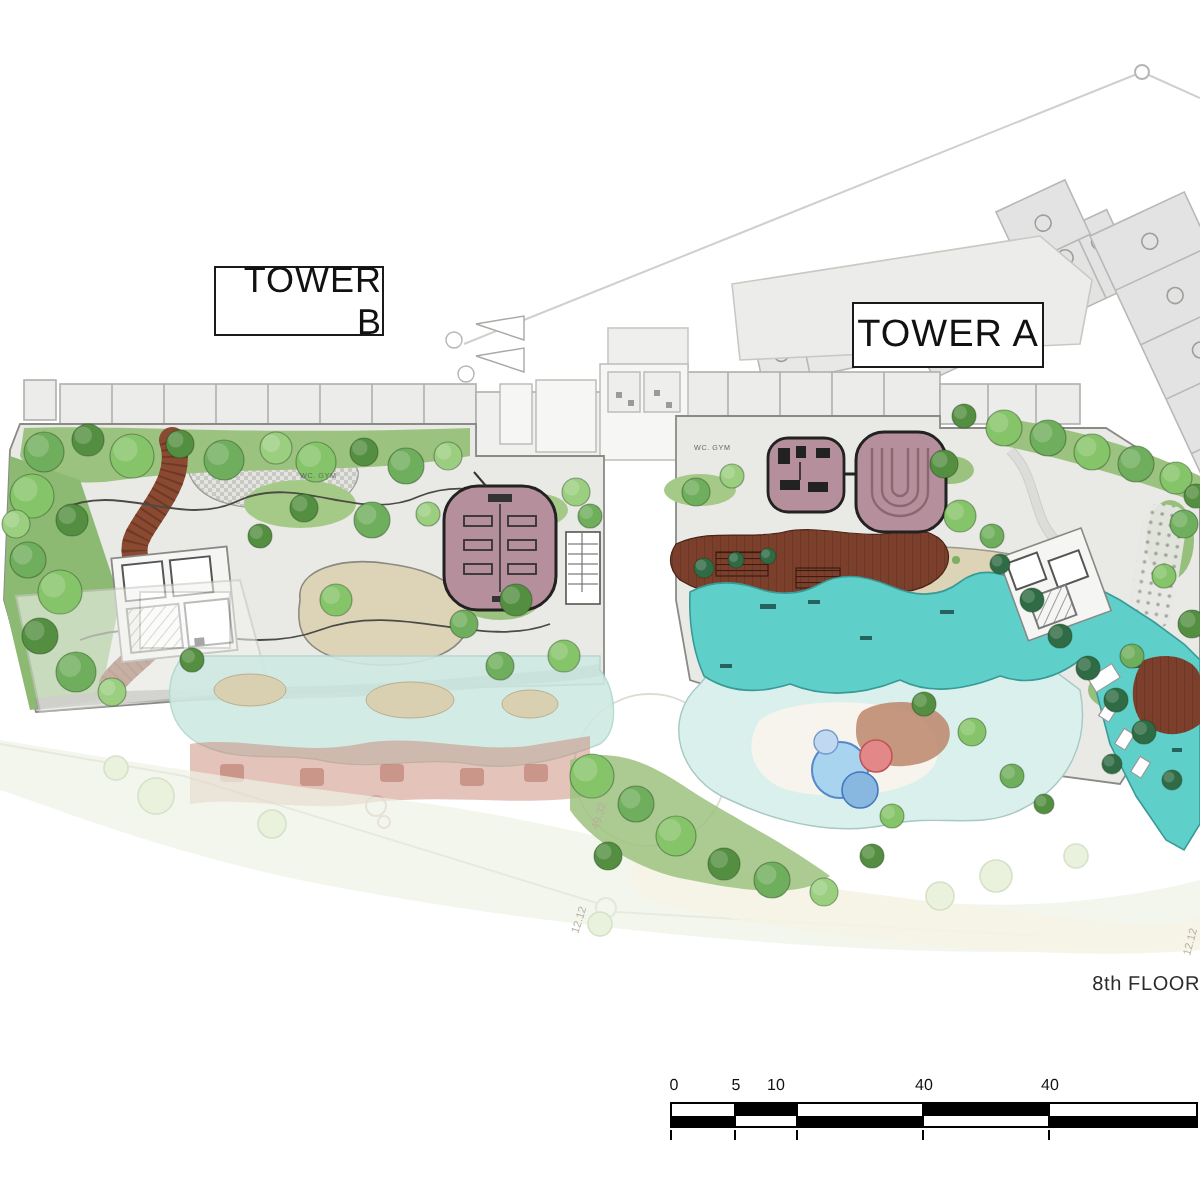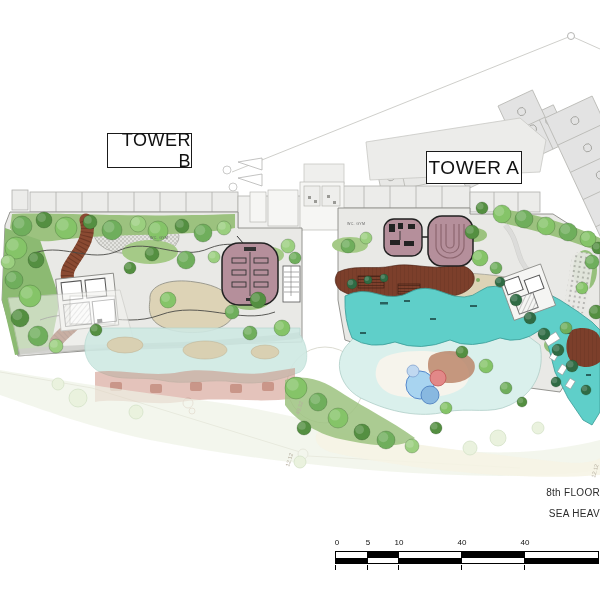--- a/index.html
+++ b/index.html
@@ -493,27 +493,26 @@
 
 <div class="tower-label b">
   <span>TOWER B</span>
 </div>
 <div class="tower-label a">
   <span>TOWER A</span>
 </div>
 
 <div class="title-block">
   <div>8th FLOOR</div>
-  <div>SEA HEAV</div>
 </div>
 
 <div class="scalebar">
   <span class="lbl" style="left:2px">0</span>
   <span class="lbl" style="left:33px">5</span>
-  <span class="lbl" style="left:64px">10</span>
+  <span class="lbl" style="left:53px">10</span>
   <span class="lbl" style="left:127px">40</span>
   <span class="lbl" style="left:190px">40</span>
   <div class="bar">
     <div class="row">
       <div class="seg" style="width:31.5px;background:#fff"></div>
       <div class="seg" style="width:31.5px;background:#000"></div>
       <div class="seg" style="width:63px;background:#fff"></div>
       <div class="seg" style="width:63px;background:#000"></div>
       <div class="seg" style="width:73px;background:#fff;border-right:none"></div>
     </div>

